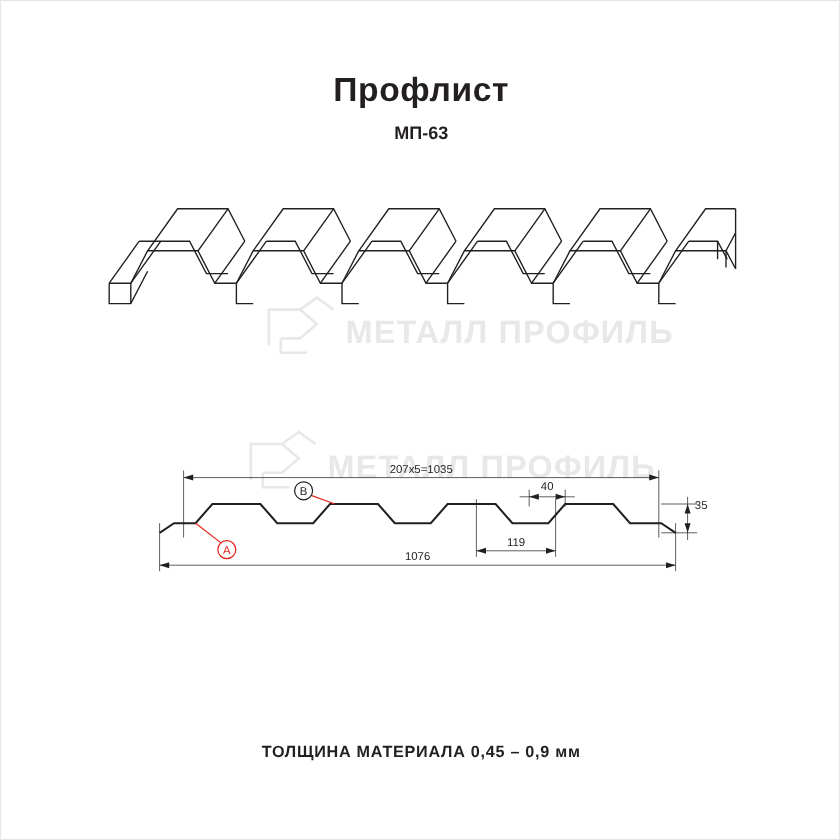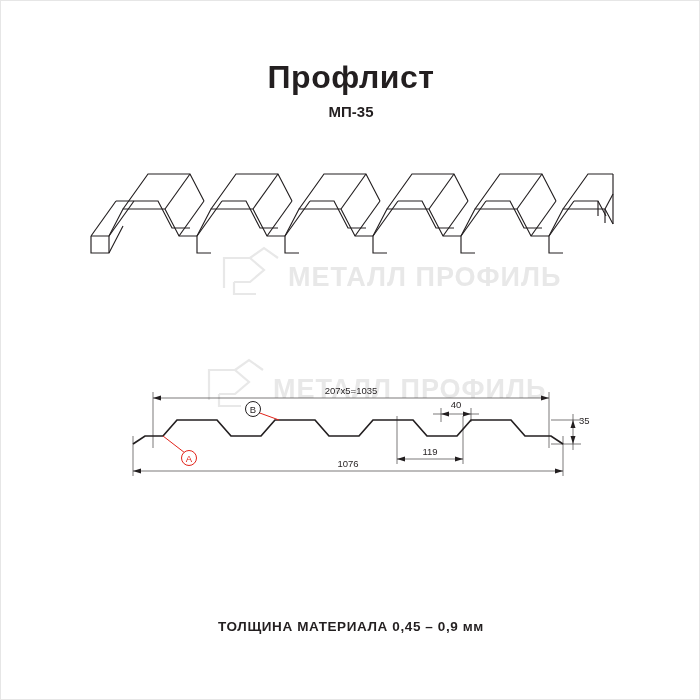--- a/index.html
+++ b/index.html
@@ -22,21 +22,21 @@
     height: 700px;
     border: 1px solid #e6e6e6;
     box-sizing: border-box;
   }
   .title {
     position: absolute;
     top: 58px;
     left: 0;
     width: 700px;
     text-align: center;
-    font-size: 32px;
+    font-size: 28px;
     font-weight: bold;
     letter-spacing: 0.5px;
     color: #231f20;
   }
   .subtitle {
     position: absolute;
     top: 102px;
     left: 0;
     width: 700px;
     text-align: center;
@@ -88,21 +88,21 @@
     font-size: 9.5px;
     fill: #e2231a;
   }
 </style>
 </head>
 <body>
 
 <div class="page">
 
   <div class="title">Профлист</div>
-  <div class="subtitle">МП-35</div>
+  <div class="subtitle">МП-63</div>
 
   <div class="wm wm1">
     <svg width="290" height="60" viewBox="0 0 290 60">
       <g fill="none" stroke="#e8e8e8" stroke-width="2.2">
         <path d="M8 44 L8 14 L34 14 L48 26 L34 38 L18 38"></path>
         <path d="M18 38 L18 50 L40 50"></path>
         <path d="M34 14 L48 4 L62 14"></path>
       </g>
       <text x="72" y="42" font-family="Liberation Sans, sans-serif" font-size="27" font-weight="bold" fill="#e8e8e8" letter-spacing="1">МЕТАЛЛ ПРОФИЛЬ</text>
     </svg>

